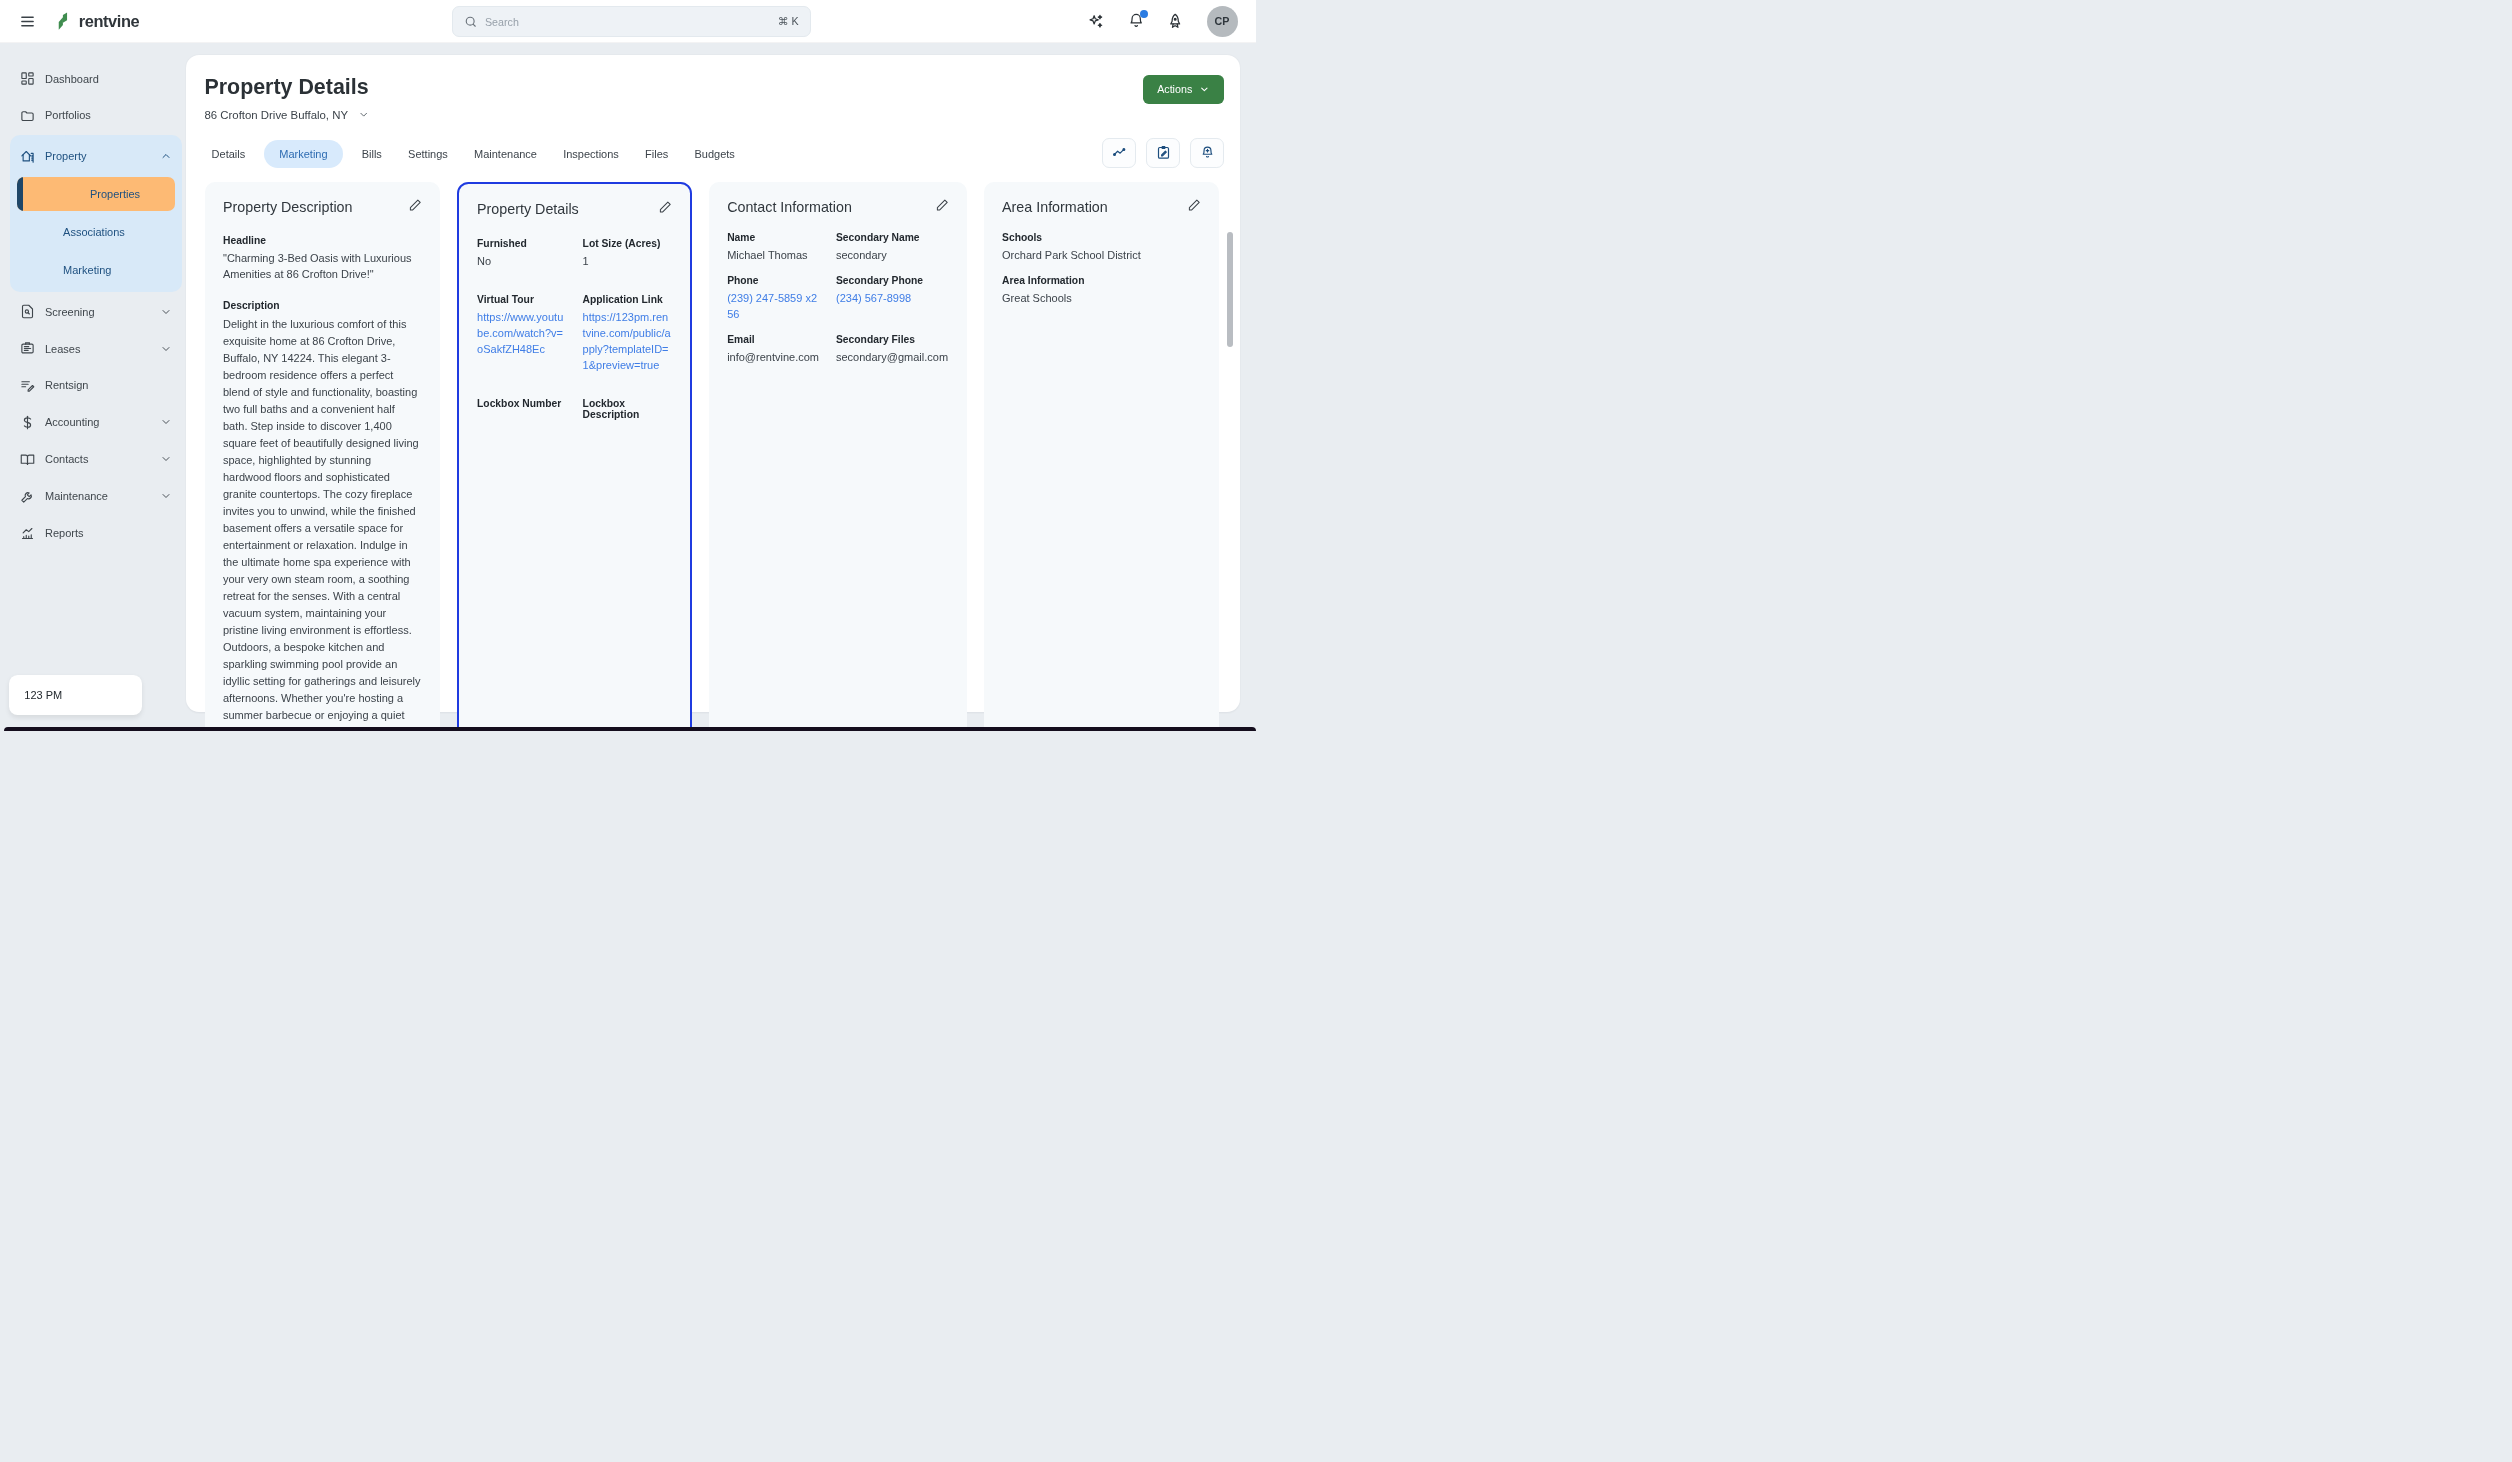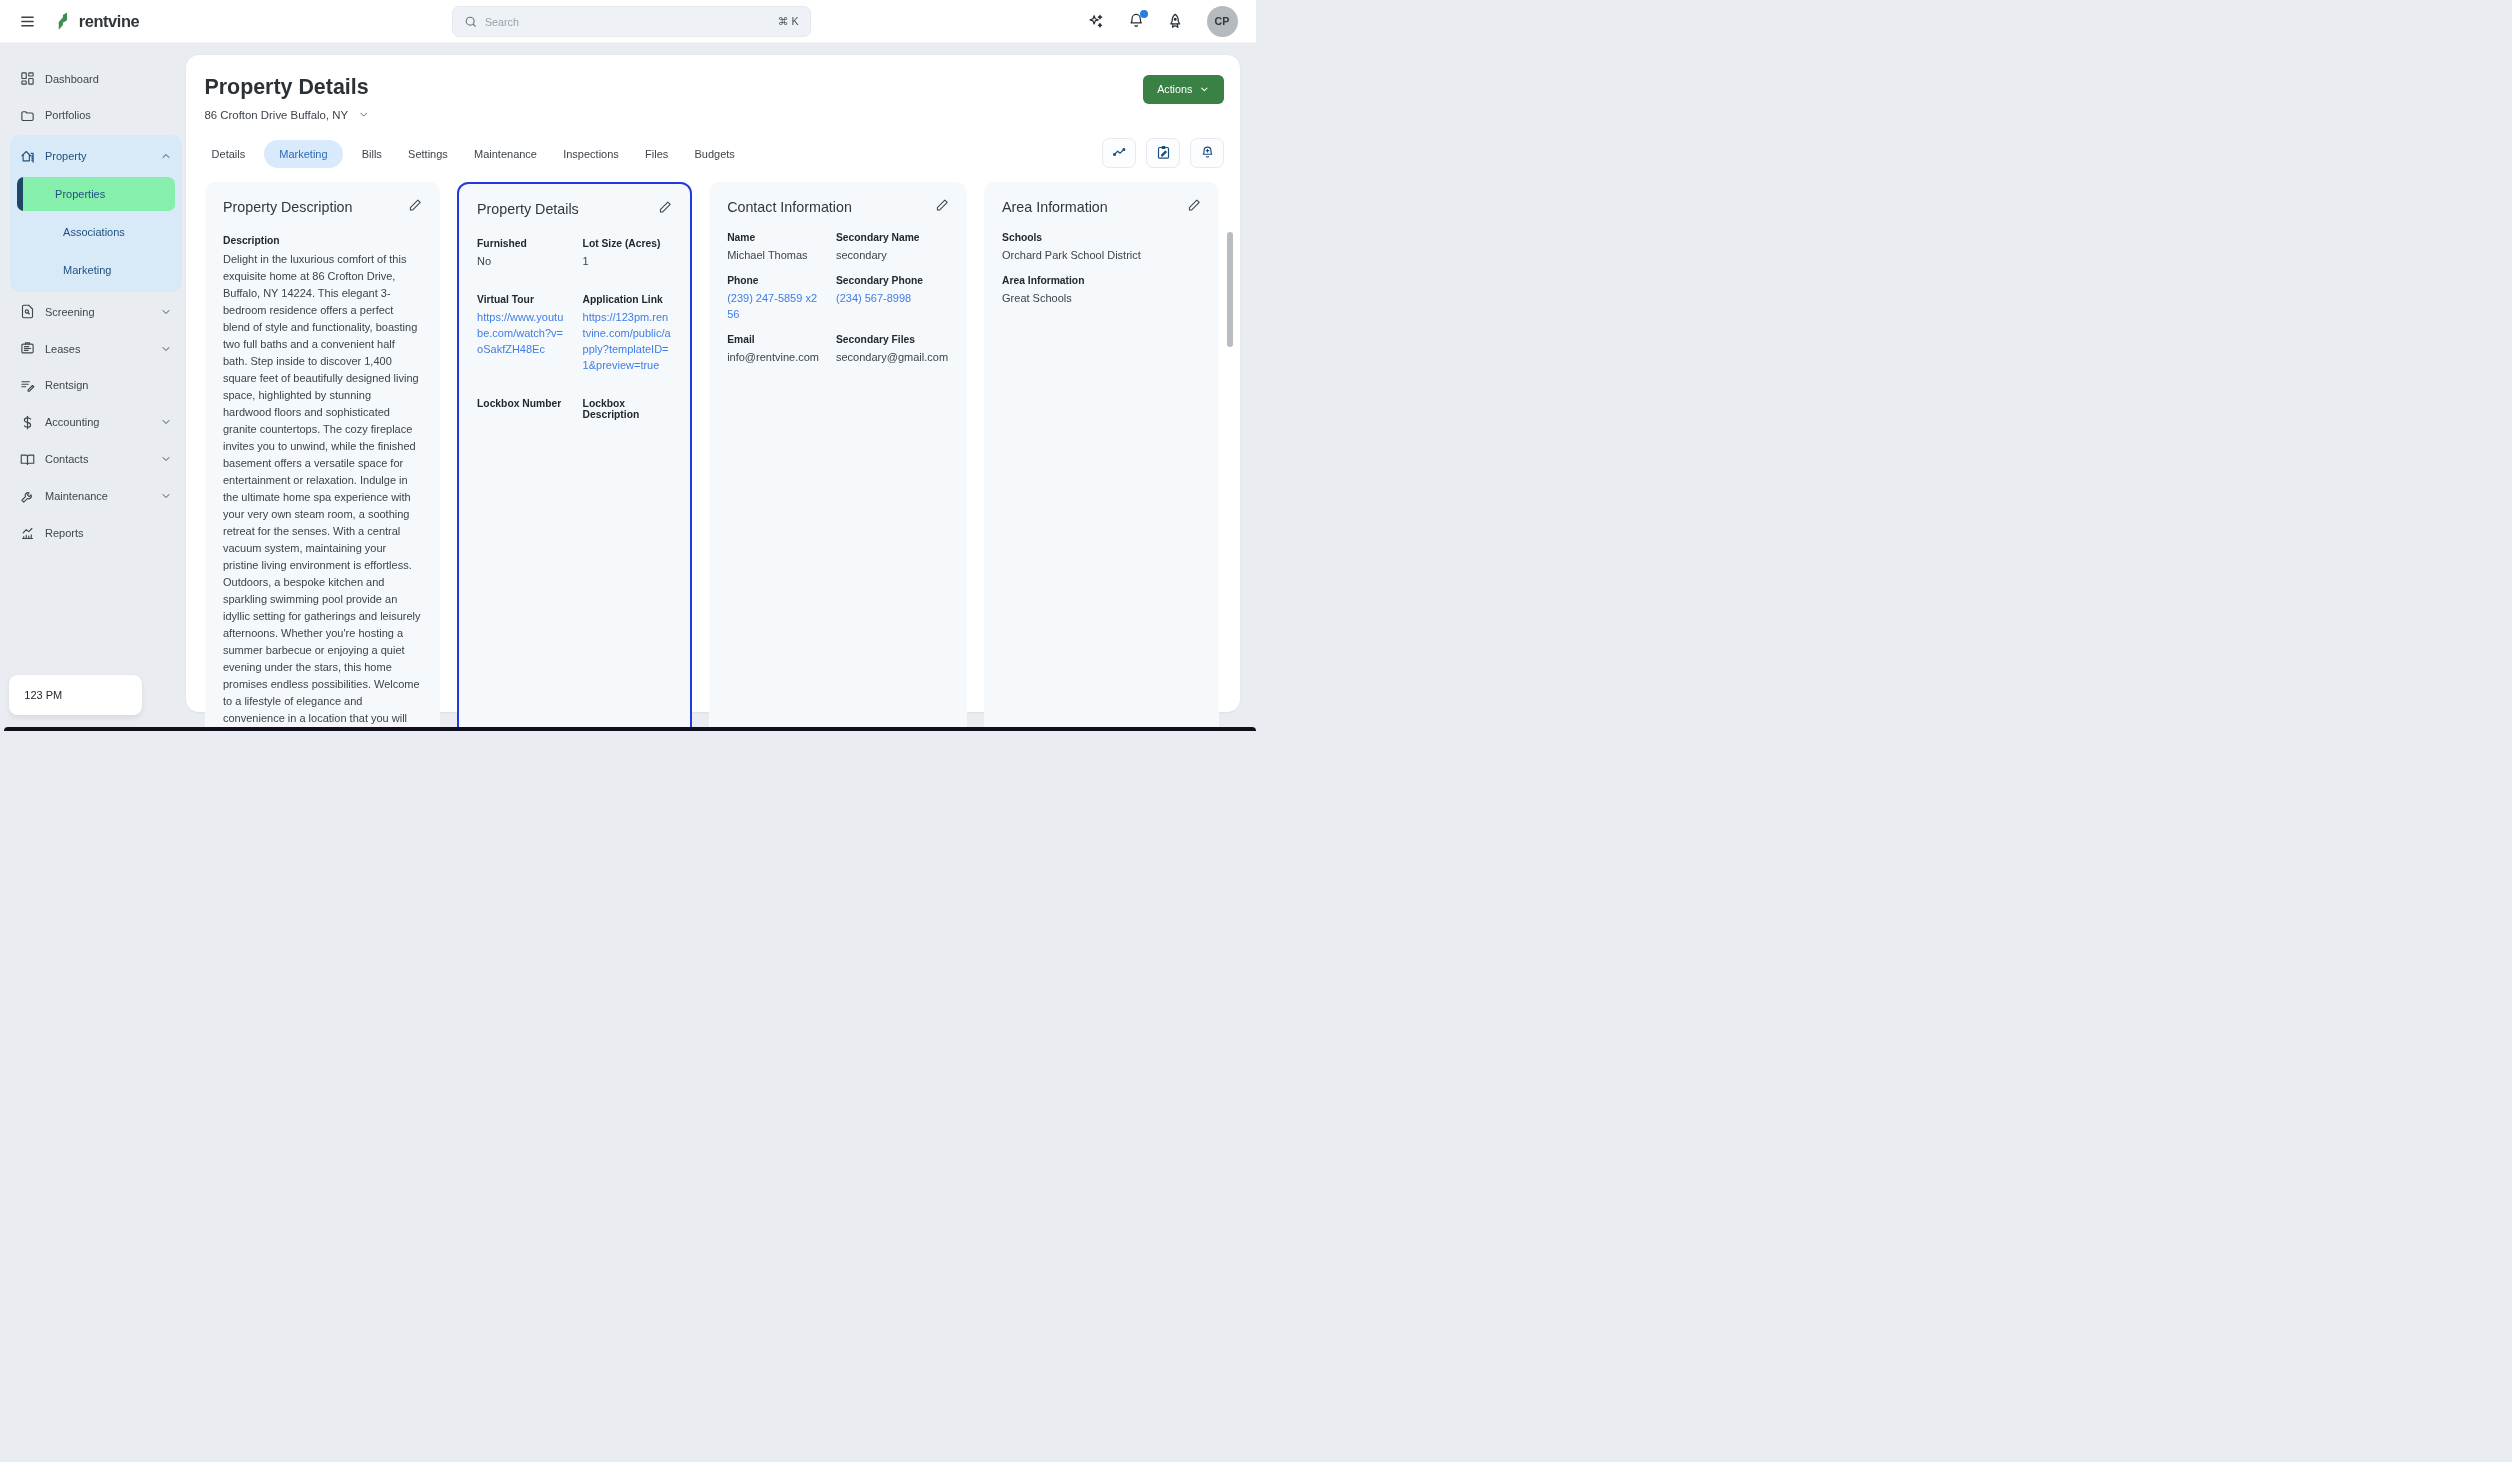--- a/index.html
+++ b/index.html
@@ -51,21 +51,21 @@
     border-radius:7.1px; cursor:pointer;
   }
   .nav-item .chev { margin-left:auto; color:#4a5158; }
   .nav-group { background:#d8e9f8; border-radius:10px; padding:4.3px 0; margin-bottom:2.9px; }
   .nav-group .nav-item { color:#1f5180; margin-bottom:0; height:33px; }
   .sub-item {
     height:34px; display:flex; align-items:center; padding-left:46px;
     font-size:11px; color:#1f5180; cursor:pointer; margin:4.3px 7.1px 0 7.1px;
     border-radius:7.1px; position:relative;
   }
-  .sub-item.active { background:#86efac; padding-left:38px; overflow:hidden; }
+  .sub-item.active { background:#fdba74; padding-left:38px; overflow:hidden;justify-content:center; }
   .sub-item.active::before {
     content:""; position:absolute; left:0; top:0; bottom:0; width:6.4px;
     background:#1d4668; border-radius:4.3px 0 0 4.3px;
   }
   .sidebar-footer {
     position:absolute; left:8.6px; bottom:16.4px; width:133px; height:40px;
     background:#fff; border-radius:8.6px; box-shadow:0 2.1px 5.7px rgba(0,0,0,.08);
     display:flex; align-items:center; padding-left:15.7px; font-size:11px; color:#23292e;
   }
 
@@ -389,20 +389,24 @@
   <div class="cards-grid">
 
     <div class="card">
       <div class="card-title">Property Description</div>
       <span class="edit-btn">
         <svg width="14.3" height="14.3" viewBox="0 0 24 24" fill="none" stroke="currentColor" stroke-width="1.7" stroke-linejoin="round">
             <path d="M16.5 3.5 20.5 7.5 8 20H4v-4L16.5 3.5Z"></path>
           </svg>
       </span>
       <div class="stack-block">
+        <div class="field-label">Headline</div>
+        <div class="field-value">"Charming 3-Bed Oasis with Luxurious Amenities at 86 Crofton Drive!"</div>
+      </div>
+      <div class="stack-block">
         <div class="field-label">Description</div>
         <div class="desc-text">Delight in the luxurious comfort of this exquisite home at 86 Crofton Drive, Buffalo, NY 14224. This elegant 3-bedroom residence offers a perfect blend of style and functionality, boasting two full baths and a convenient half bath. Step inside to discover 1,400 square feet of beautifully designed living space, highlighted by stunning hardwood floors and sophisticated granite countertops. The cozy fireplace invites you to unwind, while the finished basement offers a versatile space for entertainment or relaxation. Indulge in the ultimate home spa experience with your very own steam room, a soothing retreat for the senses. With a central vacuum system, maintaining your pristine living environment is effortless. Outdoors, a bespoke kitchen and sparkling swimming pool provide an idyllic setting for gatherings and leisurely afternoons. Whether you're hosting a summer barbecue or enjoying a quiet evening under the stars, this home promises endless possibilities. Welcome to a lifestyle of elegance and convenience in a location that you will love to call home.</div>
       </div>
     </div>
 
     <div class="card highlighted">
       <div class="card-title">Property Details</div>
       <span class="edit-btn">
         <svg width="14.3" height="14.3" viewBox="0 0 24 24" fill="none" stroke="currentColor" stroke-width="1.7" stroke-linejoin="round">
             <path d="M16.5 3.5 20.5 7.5 8 20H4v-4L16.5 3.5Z"></path>

